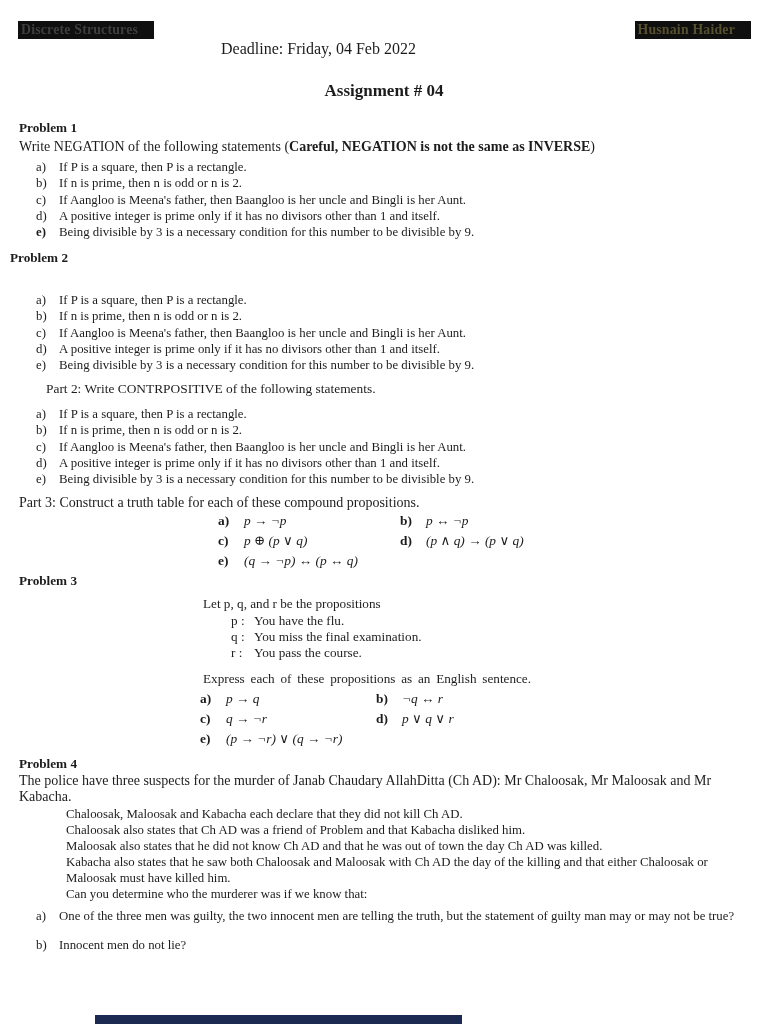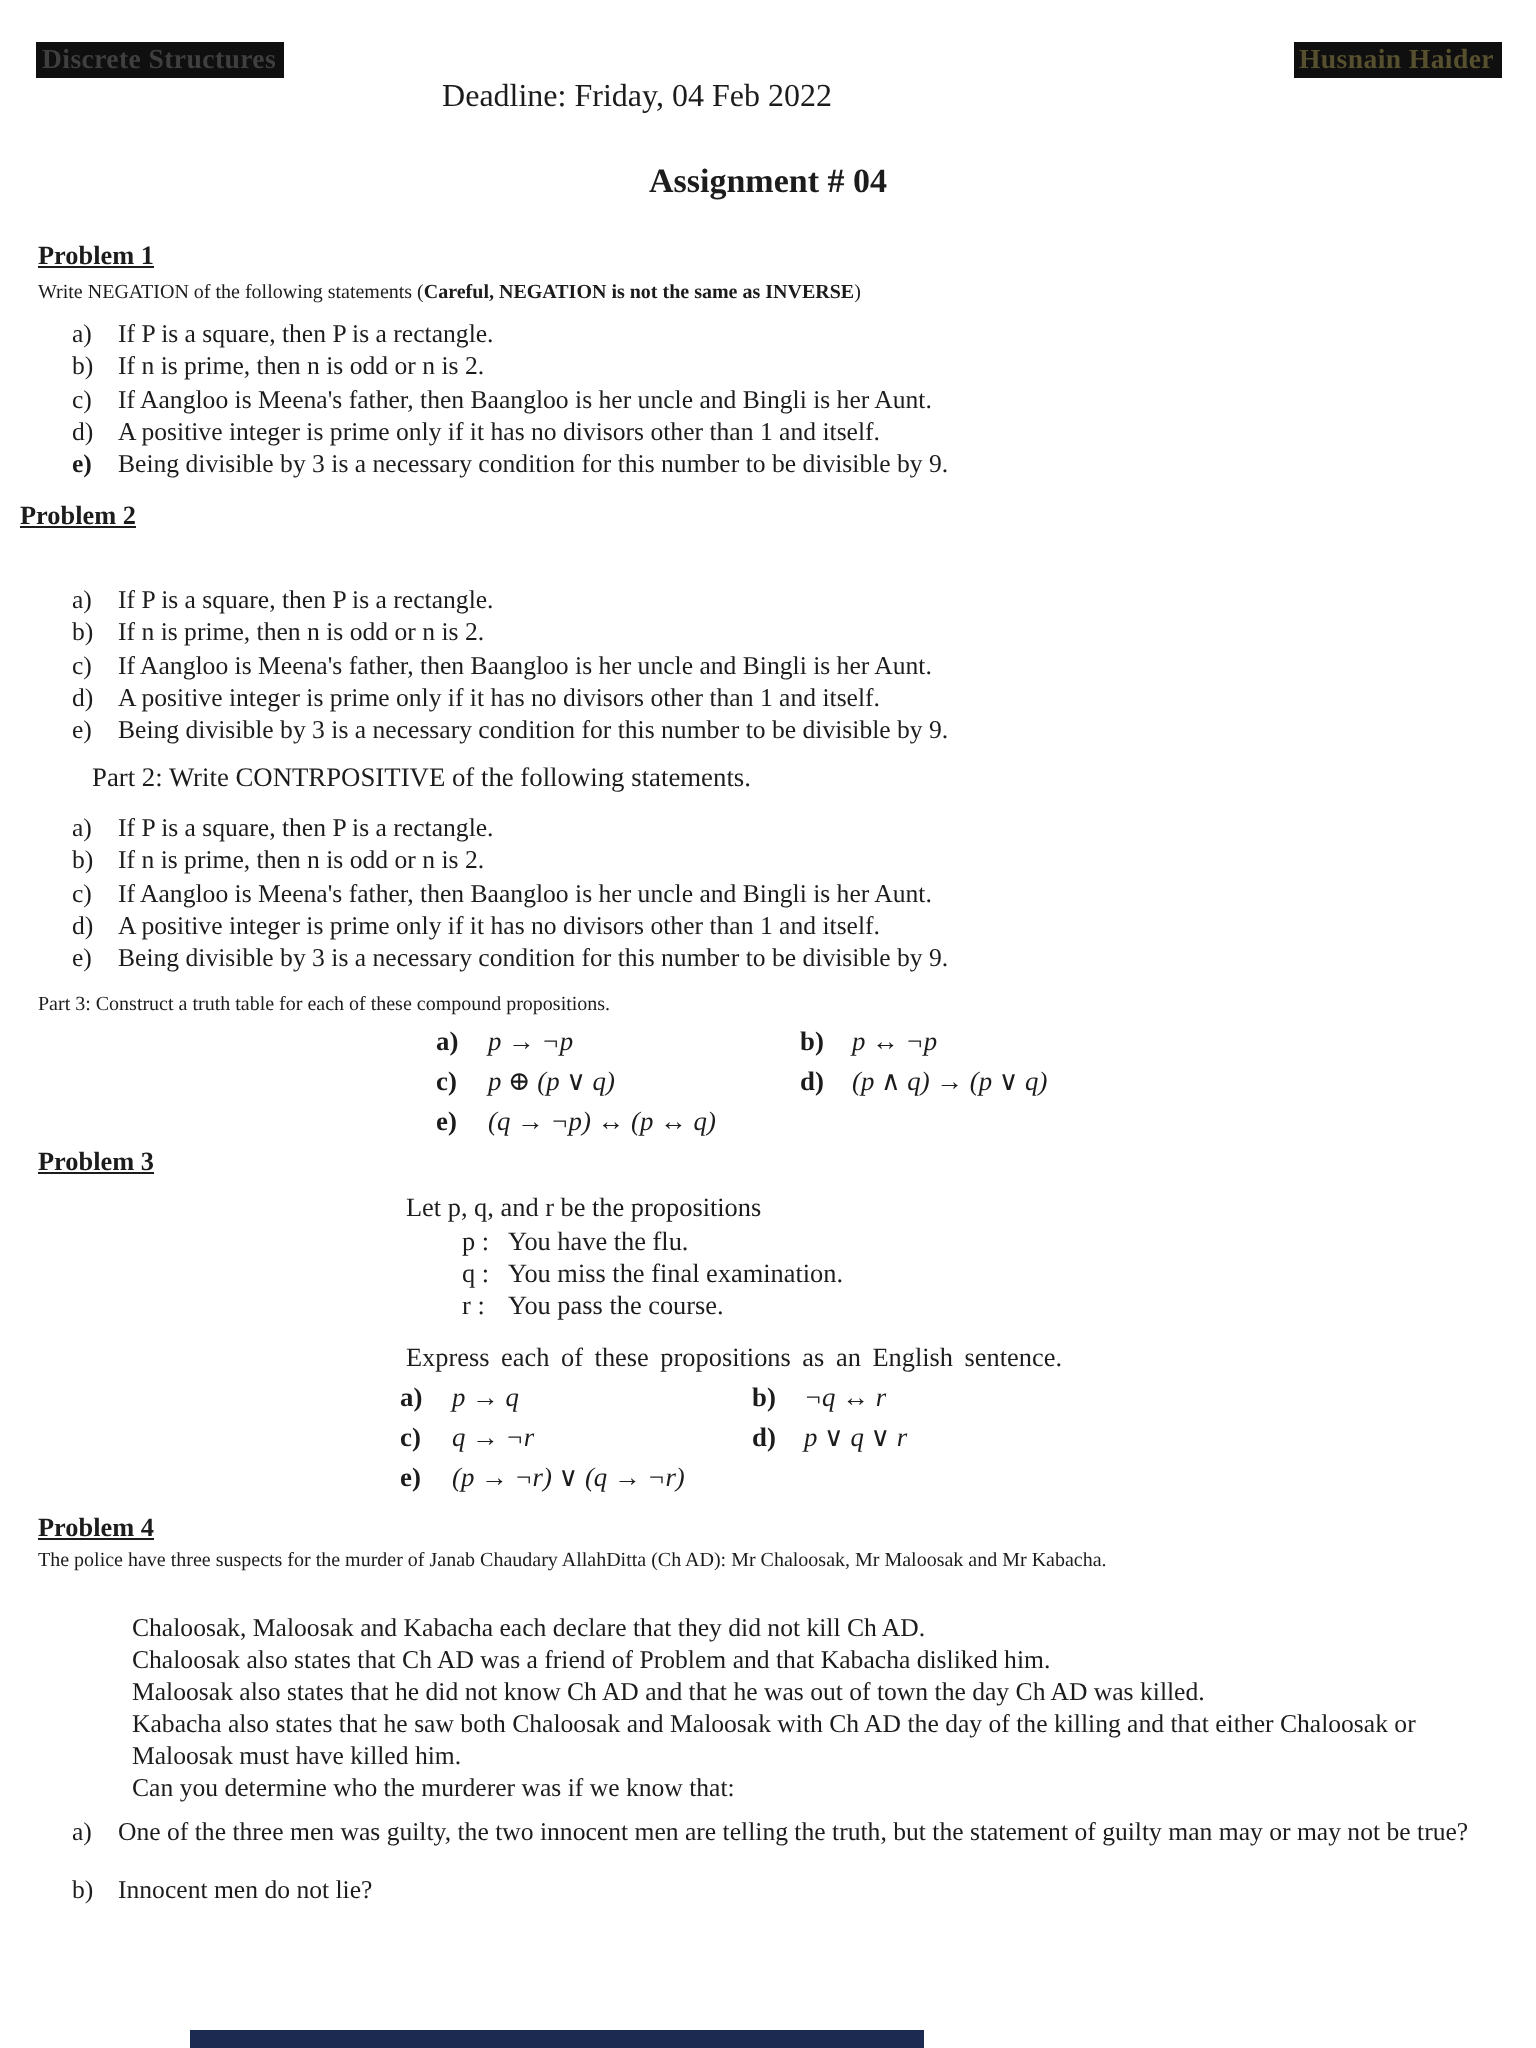--- a/index.html
+++ b/index.html
@@ -4,27 +4,27 @@
 <style>
   html,body{margin:0;padding:0;background:#ffffff;}
   .page{
     position:relative;width:768px;height:1024px;background:#ffffff;overflow:hidden;
     font-family:"Liberation Serif","DejaVu Serif",serif;color:#1c1c1c;
   }
   .abs{position:absolute;}
   
   .redact{
     background:#0f0f0f;color:#3f3f3f;font-weight:bold;font-size:13.8px;
-    padding:1px 4px 2px 3px;line-height:15px;letter-spacing:.2px;
+    padding:1px 16px 2px 3px;line-height:15px;letter-spacing:.2px;
   }
   .redact.right{color:#57502e;}
   .deadline{width:637px;text-align:center;font-size:16px;}
   .title{width:768px;text-align:center;font-size:17px;font-weight:bold;}
-  .prob-head{font-weight:bold;font-size:13.2px;text-decoration:underline;}
-  .para{font-size:10px;line-height:16px;}
+  .prob-head{font-weight:bold;font-size:13.2px;}
+  .para{font-size:14px;line-height:16px;}
   .b{font-weight:bold;}
   
   .slist{font-size:12.8px;line-height:16.3px;}
   .li-row{display:flex;}
   .li-lbl{flex:0 0 23px;}
   .li-lbl.b{font-weight:bold;}
   .li-txt{flex:1 1 auto;}
   
   .fgrid{display:grid;grid-template-columns:182px auto;row-gap:3.5px;font-size:13.4px;line-height:16.5px;}
   .fgrid .li-lbl{font-weight:bold;flex:0 0 26px;}

